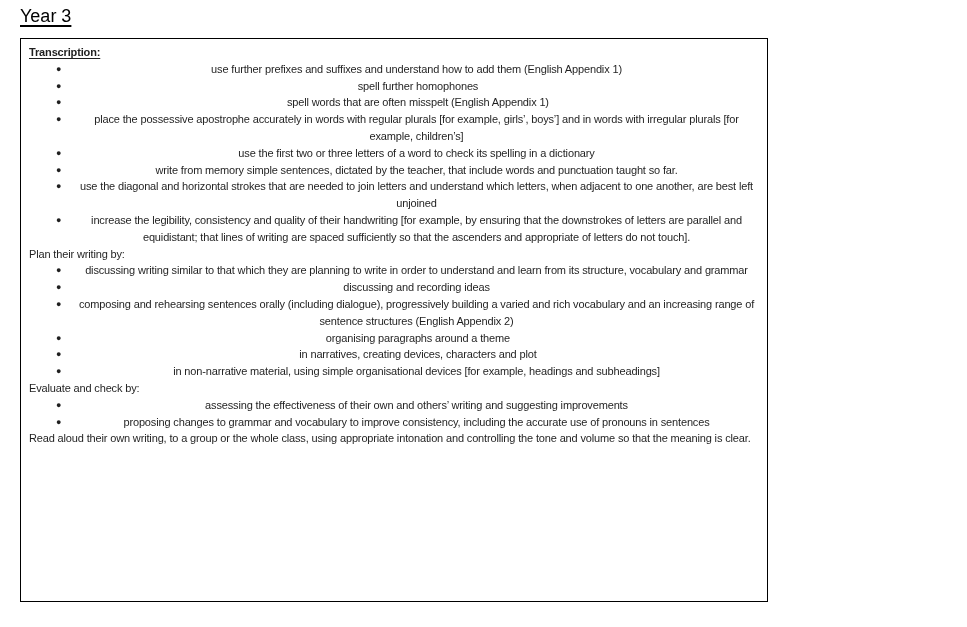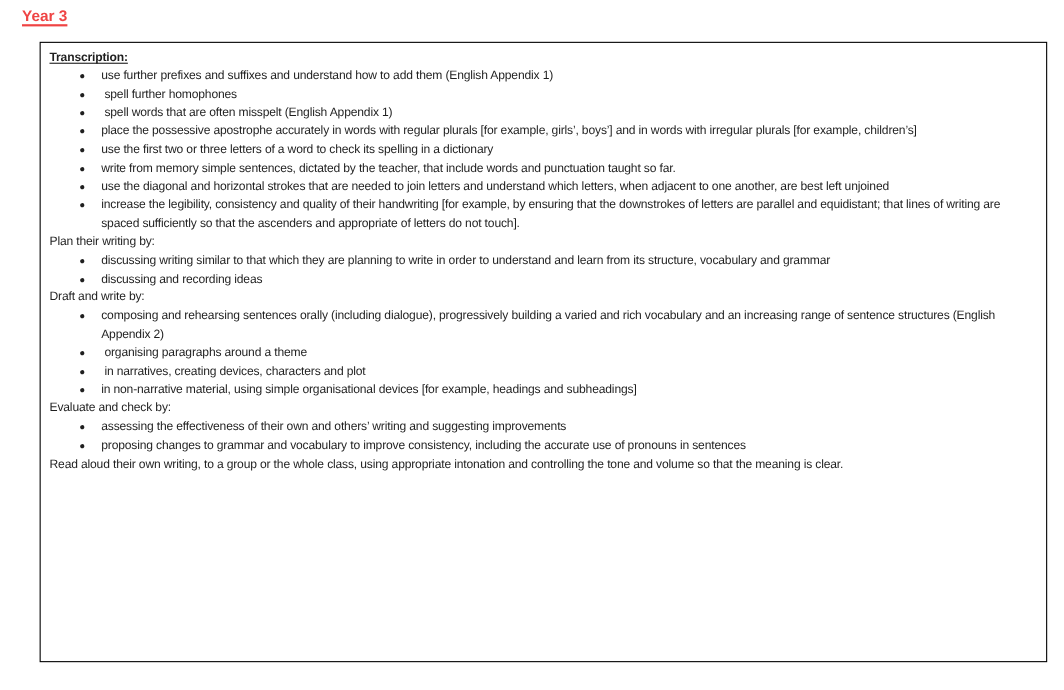--- a/index.html
+++ b/index.html
@@ -10,31 +10,31 @@
     font-family: "Liberation Sans", sans-serif;
     color: #1f1f1f;
   }
   .page {
     position: relative;
     width: 967px; height: 627px;
   }
   .page-title {
     position: absolute;
     left: 20px; top: 6px;
-    font-size: 14px;
-    font-weight: 700;
+    font-size: 18px;
+    font-weight: 400;
     text-decoration: underline;
     text-decoration-thickness: 2px;
     text-underline-offset: 3px;
-    color: #ef4444;
+    color: #000000;
   }
   .content-box {
     position: absolute;
-    left: 36px; top: 38px;
-    width: 916px; height: 564px;
+    left: 20px; top: 38px;
+    width: 748px; height: 564px;
     border: 1.5px solid #000000;
     padding: 5px 10px 0 8px;
     overflow: hidden;
   }
   .line {
     font-size: 11px;
     line-height: 16.8px;
     letter-spacing: -0.15px;
     white-space: pre-wrap;
   }
@@ -48,20 +48,21 @@
     padding-left: 27px;
   }
   .bullet-glyph {
     flex: 0 0 20px;
     width: 20px;
     font-size: 9px;
     line-height: 16.8px;
   }
   .bullet-text {
     flex: 1 1 auto;
+    text-align: center;
   }
 </style>
 </head>
 <body>
 
 <div class="page">
   <div class="page-title">Year 3</div>
   <div class="content-box">
     <div id="content-root">
         <div class="line heading">Transcription:</div>
@@ -69,21 +70,20 @@
         <div class="line bullet-item"><span class="bullet-glyph">●</span><span class="bullet-text"> spell further homophones</span></div>
         <div class="line bullet-item"><span class="bullet-glyph">●</span><span class="bullet-text"> spell words that are often misspelt (English Appendix 1)</span></div>
         <div class="line bullet-item"><span class="bullet-glyph">●</span><span class="bullet-text">place the possessive apostrophe accurately in words with regular plurals [for example, girls’, boys’] and in words with irregular plurals [for example, children’s]</span></div>
         <div class="line bullet-item"><span class="bullet-glyph">●</span><span class="bullet-text">use the first two or three letters of a word to check its spelling in a dictionary</span></div>
         <div class="line bullet-item"><span class="bullet-glyph">●</span><span class="bullet-text">write from memory simple sentences, dictated by the teacher, that include words and punctuation taught so far.</span></div>
         <div class="line bullet-item"><span class="bullet-glyph">●</span><span class="bullet-text">use the diagonal and horizontal strokes that are needed to join letters and understand which letters, when adjacent to one another, are best left unjoined</span></div>
         <div class="line bullet-item"><span class="bullet-glyph">●</span><span class="bullet-text">increase the legibility, consistency and quality of their handwriting [for example, by ensuring that the downstrokes of letters are parallel and equidistant; that lines of writing are spaced sufficiently so that the ascenders and appropriate of letters do not touch].</span></div>
         <div class="line">Plan their writing by:</div>
         <div class="line bullet-item"><span class="bullet-glyph">●</span><span class="bullet-text">discussing writing similar to that which they are planning to write in order to understand and learn from its structure, vocabulary and grammar</span></div>
         <div class="line bullet-item"><span class="bullet-glyph">●</span><span class="bullet-text">discussing and recording ideas</span></div>
-        <div class="line">Draft and write by:</div>
         <div class="line bullet-item"><span class="bullet-glyph">●</span><span class="bullet-text">composing and rehearsing sentences orally (including dialogue), progressively building a varied and rich vocabulary and an increasing range of sentence structures (English Appendix 2)</span></div>
         <div class="line bullet-item"><span class="bullet-glyph">●</span><span class="bullet-text"> organising paragraphs around a theme</span></div>
         <div class="line bullet-item"><span class="bullet-glyph">●</span><span class="bullet-text"> in narratives, creating devices, characters and plot</span></div>
         <div class="line bullet-item"><span class="bullet-glyph">●</span><span class="bullet-text">in non-narrative material, using simple organisational devices [for example, headings and subheadings]</span></div>
         <div class="line">Evaluate and check by:</div>
         <div class="line bullet-item"><span class="bullet-glyph">●</span><span class="bullet-text">assessing the effectiveness of their own and others’ writing and suggesting improvements</span></div>
         <div class="line bullet-item"><span class="bullet-glyph">●</span><span class="bullet-text">proposing changes to grammar and vocabulary to improve consistency, including the accurate use of pronouns in sentences</span></div>
         <div class="line">Read aloud their own writing, to a group or the whole class, using appropriate intonation and controlling the tone and volume so that the meaning is clear.</div>
       </div>
   </div>

